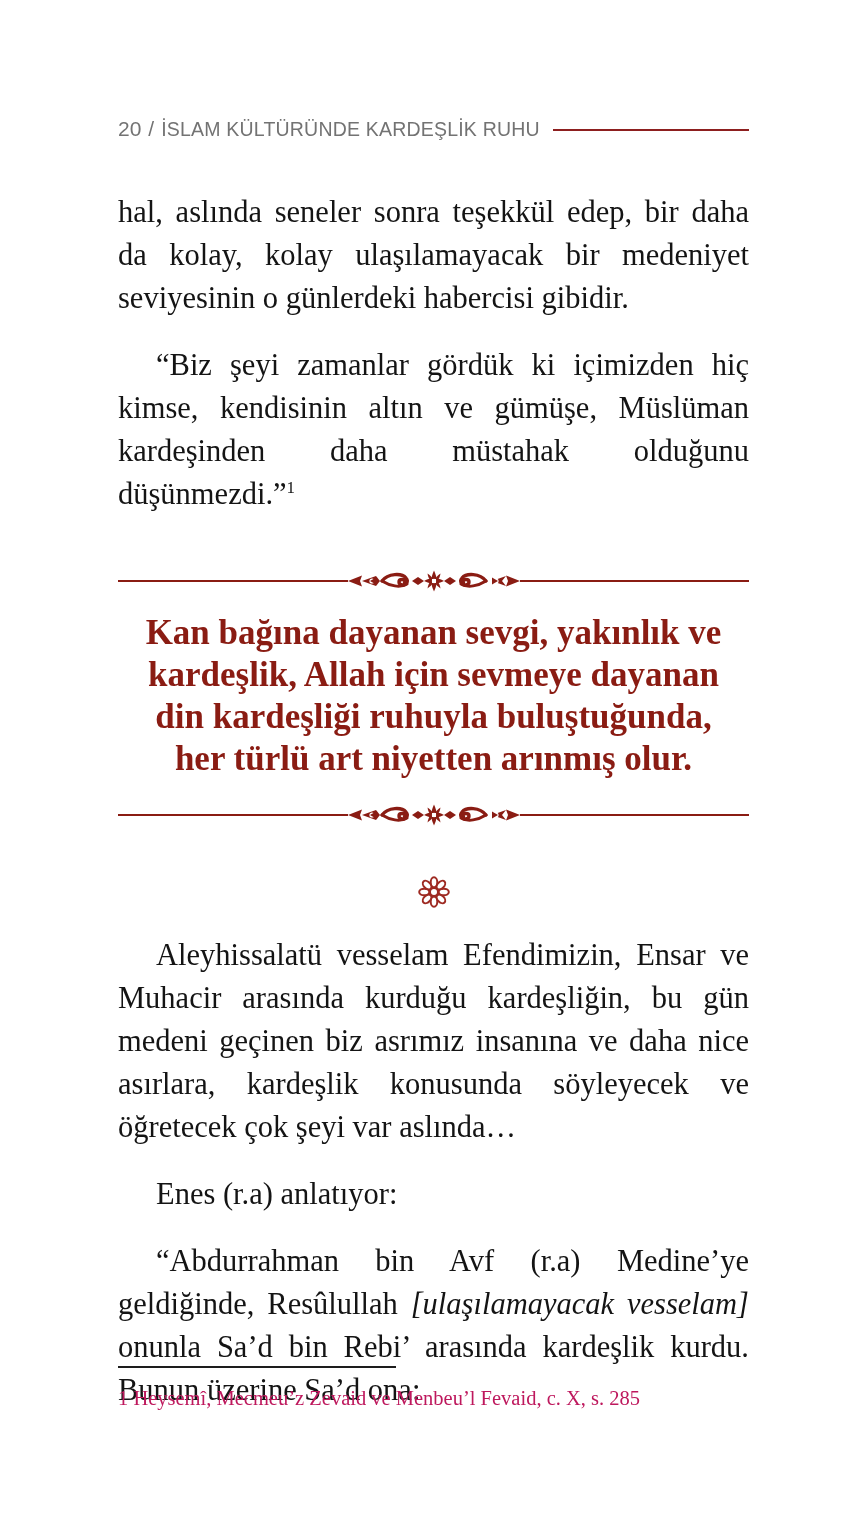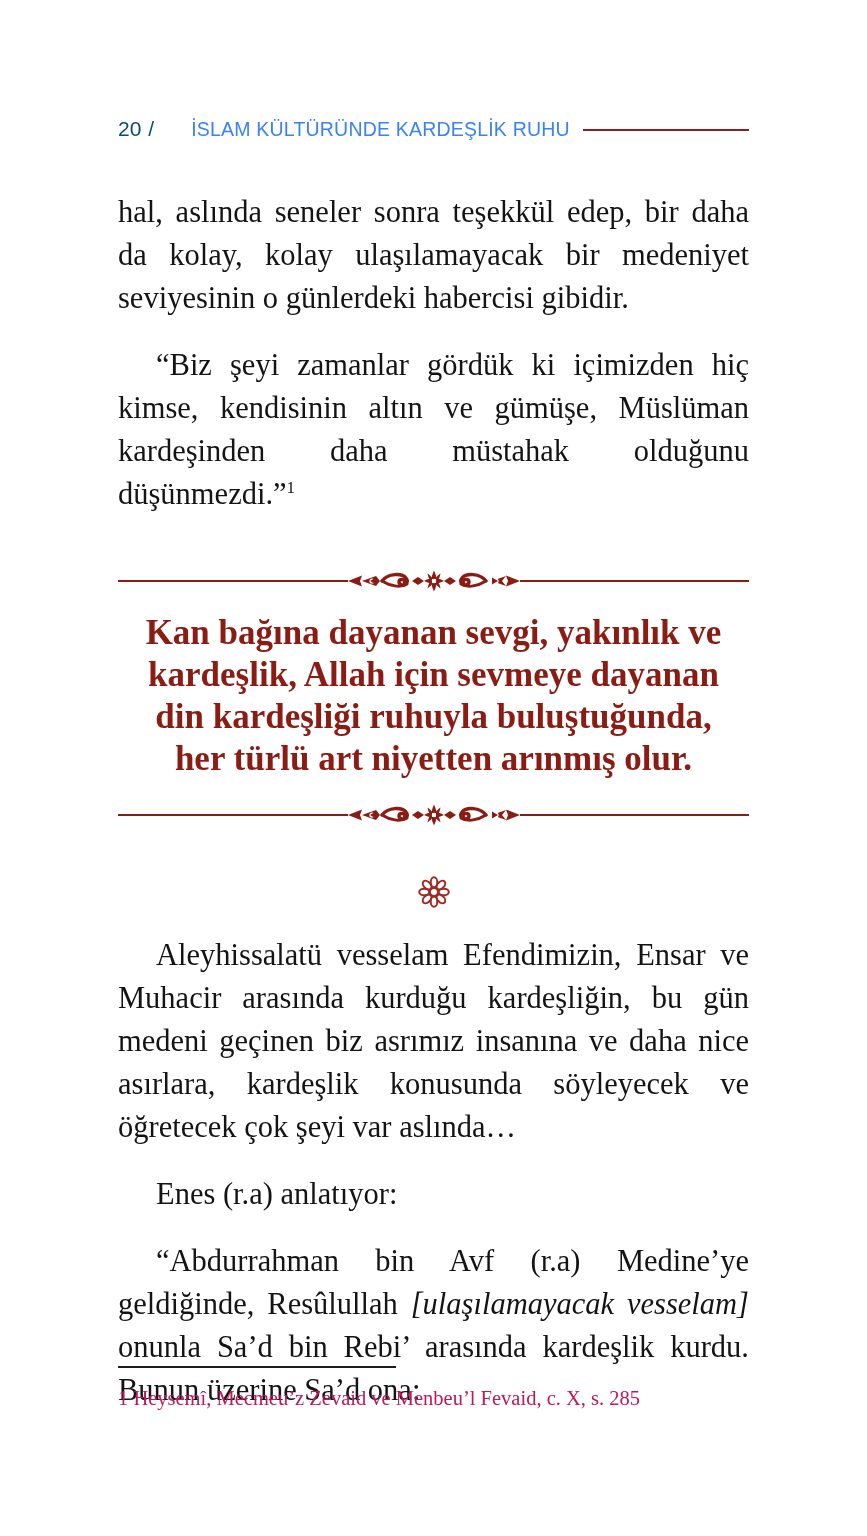--- a/index.html
+++ b/index.html
@@ -30,29 +30,28 @@
     display: flex;
     align-items: center;
     gap: 0;
     padding-top: 112px;
     height: 34px;
   }
   .header-text {
     font-family: "Liberation Sans", sans-serif;
     font-size: 19.5px;
     letter-spacing: .2px;
-    color: #3b82f6;
+    color: #737373;
     white-space: nowrap;
     font-weight: 400;
-    margin-left: 30px;
   }
   .header-num {
     font-family: "Liberation Sans", sans-serif;
     font-size: 21px;
-    color: #0c4a6e;
+    color: #737373;
   }
   .header-rule {
     flex: 1 1 auto;
     height: 2px;
     background: #8d1f1f;
     margin-left: 13px;
     margin-top: 2px;
   }
 
   

